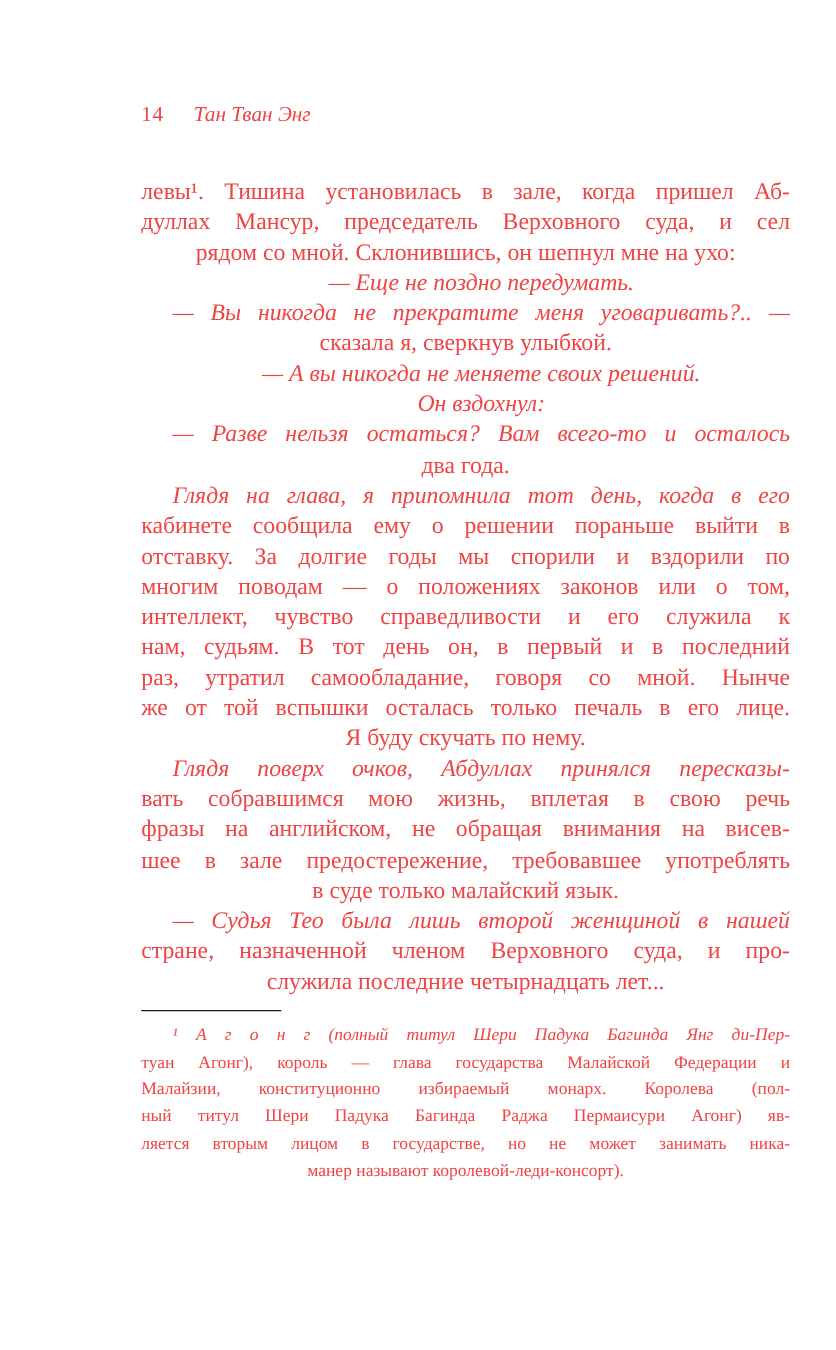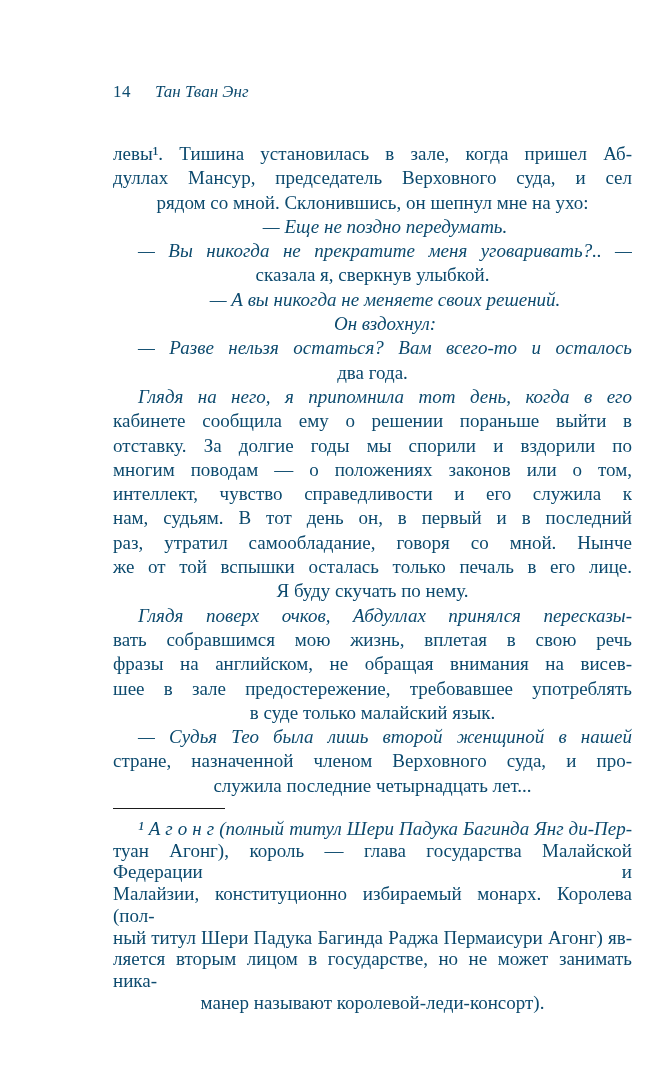--- a/index.html
+++ b/index.html
@@ -5,21 +5,21 @@
   html, body {
     margin: 0;
     padding: 0;
     background: #ffffff;
   }
   .page {
     position: relative;
     width: 669px;
     height: 1080px;
     background: #ffffff;
-    color: #0c4a6e;
+    color: #ef4444;
     font-family: "Liberation Serif", "DejaVu Serif", serif;
     box-sizing: border-box;
     padding: 82px 37px 0 113px;
     overflow: hidden;
   }
   .running-head {
     font-size: 17px;
     line-height: 20px;
     margin-bottom: 40px;
     white-space: nowrap;
@@ -48,21 +48,21 @@
     text-indent: 25px;
     font-style: italic;
   }
   .footnote-rule {
     width: 112px;
     border: none;
     border-top: 1.5px solid #1b1b1b;
     margin: 10px 0 9px 0;
   }
   .footnote {
-    font-size: 19px;
+    font-size: 14px;
     line-height: 21.7px;
   }
 </style>
 </head>
 <body>
 
 <div class="page">
 
   <div class="running-head">
     <span class="page-number">14</span><span class="running-title">Тан Тван Энг</span>
@@ -72,21 +72,21 @@
       <div class="line just">левы¹. Тишина установилась в зале, когда пришел Аб-</div>
       <div class="line just">дуллах Мансур, председатель Верховного суда, и сел</div>
       <div class="line">рядом со мной. Склонившись, он шепнул мне на ухо:</div>
       <div class="line ind">— Еще не поздно передумать.</div>
       <div class="line just ind">— Вы никогда не прекратите меня уговаривать?.. —</div>
       <div class="line">сказала я, сверкнув улыбкой.</div>
       <div class="line ind">— А вы никогда не меняете своих решений.</div>
       <div class="line ind">Он вздохнул:</div>
       <div class="line just ind">— Разве нельзя остаться? Вам всего-то и осталось</div>
       <div class="line">два года.</div>
-      <div class="line just ind">Глядя на него, я припомнила тот день, когда в его</div>
+      <div class="line just ind">Глядя на глава, я припомнила тот день, когда в его</div>
       <div class="line just">кабинете сообщила ему о решении пораньше выйти в</div>
       <div class="line just">отставку. За долгие годы мы спорили и вздорили по</div>
       <div class="line just">многим поводам — о положениях законов или о том,</div>
       <div class="line just">интеллект, чувство справедливости и его служила к</div>
       <div class="line just">нам, судьям. В тот день он, в первый и в последний</div>
       <div class="line just">раз, утратил самообладание, говоря со мной. Нынче</div>
       <div class="line just">же от той вспышки осталась только печаль в его лице.</div>
       <div class="line">Я буду скучать по нему.</div>
       <div class="line just ind">Глядя поверх очков, Абдуллах принялся пересказы-</div>
       <div class="line just">вать собравшимся мою жизнь, вплетая в свою речь</div>

